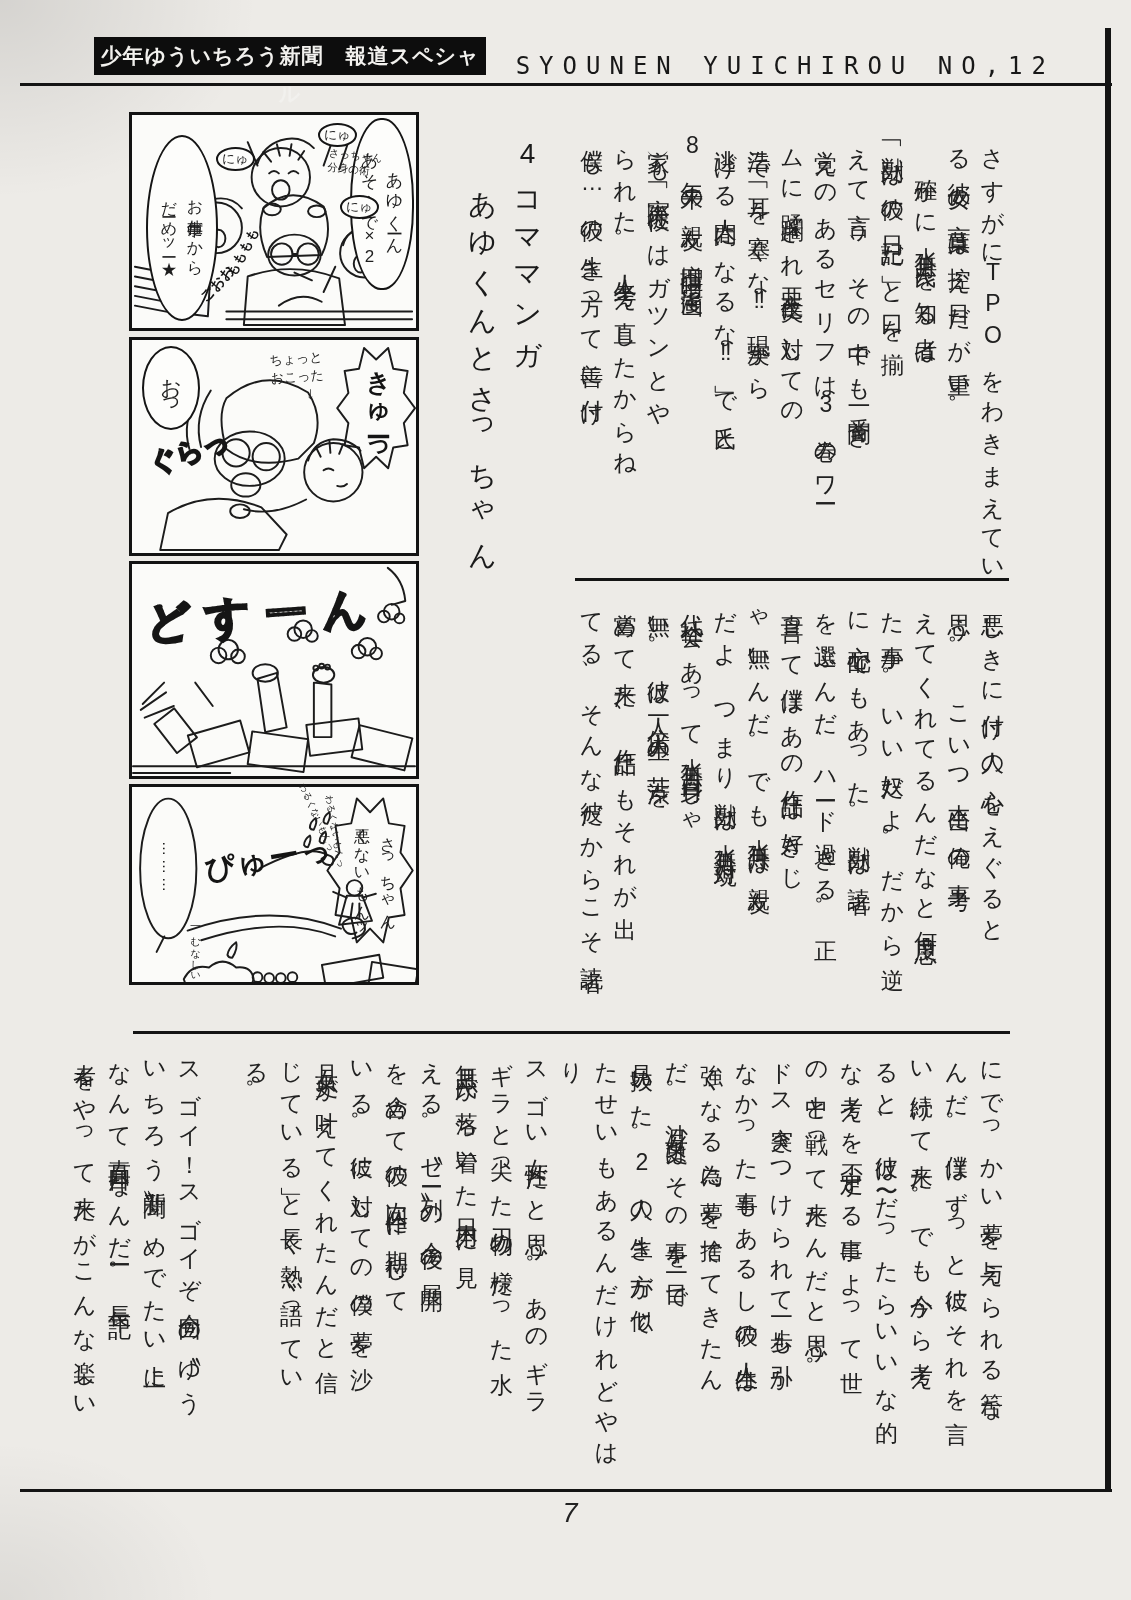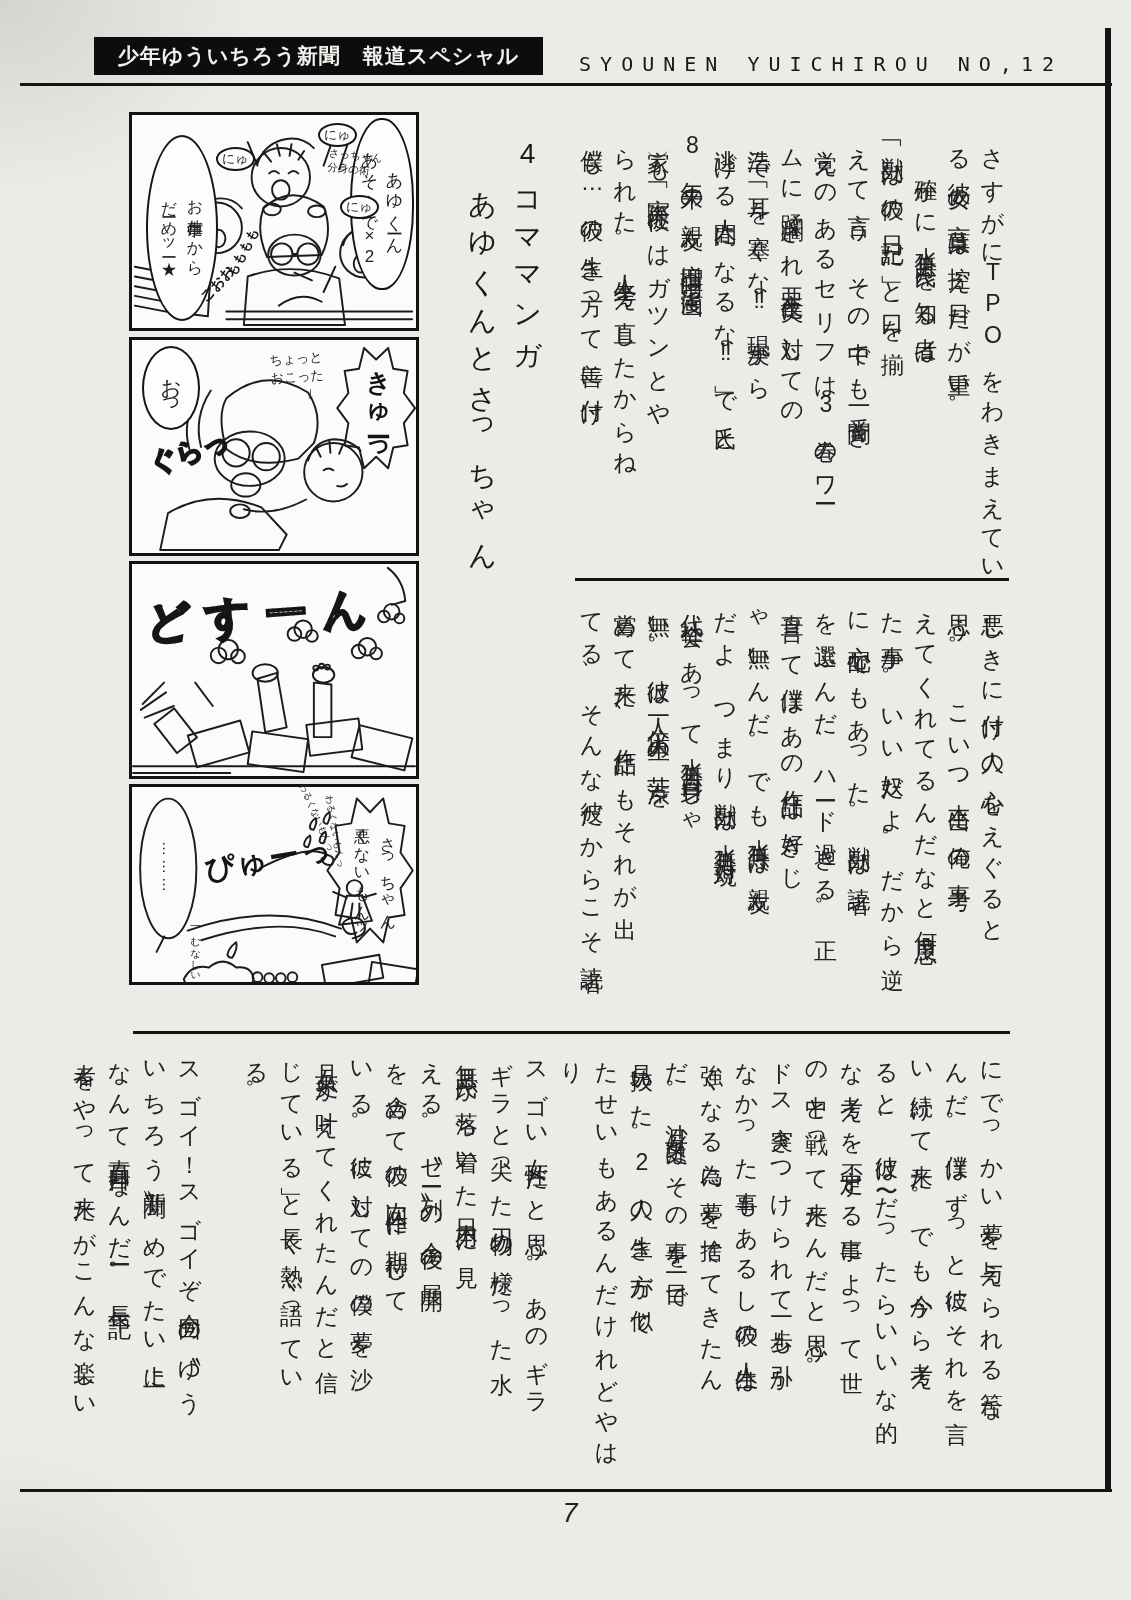--- a/index.html
+++ b/index.html
@@ -3,24 +3,24 @@
 <meta charset="utf-8">
 <style>
   html,body{margin:0;padding:0;background:#dcdad6;}
   #page{position:relative;width:1131px;height:1600px;background:#edebe7;overflow:hidden;
         font-family:"Liberation Sans",sans-serif;color:#1e1e1e;}
   .shade{position:absolute;pointer-events:none;}
   #shade-tl{left:0;top:0;width:260px;height:200px;background:radial-gradient(ellipse at 0% 0%,rgba(0,0,0,.10),transparent 70%);}
   #shade-bl{left:0;bottom:0;width:220px;height:160px;background:radial-gradient(ellipse at 0% 100%,rgba(0,0,0,.07),transparent 70%);}
 
   
-  #header-box{position:absolute;left:94px;top:37px;width:449px;height:38px;background:#0d0d0d;
+  #header-box{position:absolute;left:94px;top:37px;width:392px;height:38px;background:#0d0d0d;
               color:#f2f1ee;font-size:21px;line-height:38px;text-align:center;letter-spacing:1px;font-weight:bold;}
-  #header-en{position:absolute;right:68px;top:52px;font-family:"DejaVu Sans Mono",monospace;
-             font-size:20px;letter-spacing:9px;color:#181818;white-space:nowrap;}
+  #header-en{position:absolute;right:76px;top:52px;font-family:"DejaVu Sans Mono",monospace;
+             font-size:24px;letter-spacing:9px;color:#181818;white-space:nowrap;}
   .rule{position:absolute;background:#141414;}
   #rule-top{left:20px;top:83px;width:1092px;height:3px;}
   #rule-right{left:1105px;top:28px;width:6px;height:1462px;}
   #rule-bottom{left:20px;top:1489px;width:1092px;height:3px;}
   #divider1{left:575px;top:578px;width:434px;height:3px;}
   #divider2{left:133px;top:1031px;width:877px;height:3px;}
 
   
   .v{writing-mode:vertical-rl;text-orientation:upright;}
   .article{position:absolute;font-size:23px;letter-spacing:5.5px;color:#212121;}

